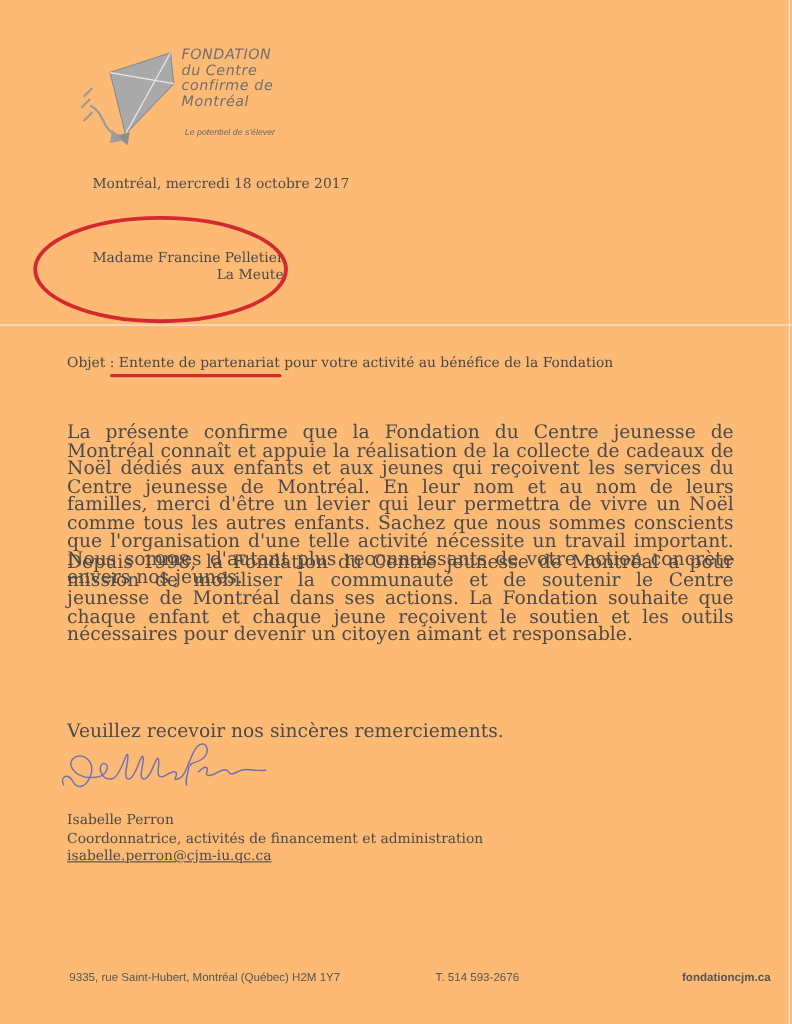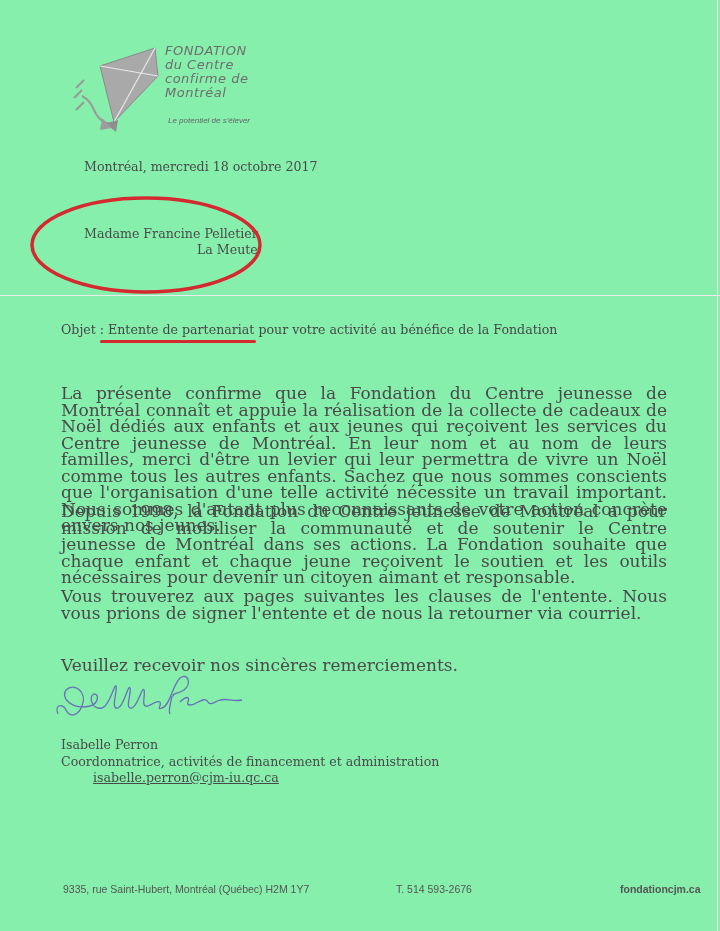--- a/index.html
+++ b/index.html
@@ -1,20 +1,20 @@
 <!DOCTYPE html>
 <html><head>
   <meta charset="utf-8">
   <style>
     html, body { margin: 0; padding: 0; }
     body {
       width: 720px; height: 931px; background: #ffffff; position: relative; overflow: hidden;
       font-family: "DejaVu Serif", "Liberation Serif", serif; color: #4a4a4a;
     }
-    .page { position: absolute; inset: 0; background: #86efac; }
+    .page { position: absolute; inset: 0; background: #fdba74; }
     .edge-right { position: absolute; top: 0; right: 2px; width: 1px; height: 931px; background: #e6e6e6; }
     .fold { position: absolute; left: 0; right: 0; top: 295px; height: 1px; background: #ececec; }
 
     .logo { position: absolute; left: 62px; top: 40px; width: 200px; height: 95px; }
     .logo svg { position: absolute; left: 0; top: 0; }
     .logo-text { position: absolute; left: 103px; top: 4px; font-family: "DejaVu Sans", sans-serif; color: #6e6e6e; font-size: 13px; line-height: 14px; letter-spacing: 0.5px; font-style: italic; }
     .logo-text div { white-space: nowrap; }
     .tagline { position: absolute; left: 106px; top: 76px; font-family: "Liberation Sans", sans-serif; font-size: 8px; font-style: italic; color: #666; }
 
     .text { position: absolute; font-size: 12.6px; line-height: 16px; white-space: nowrap; margin-left: 23px; }
@@ -27,21 +27,21 @@
     .underline { position: absolute; left: 100px; top: 340px; width: 156px; height: 3px; background: #d42a2f; border-radius: 2px; }
 
     .para { position: absolute; left: 61px; width: 606px; font-size: 17px; line-height: 16.5px; text-align: justify; }
     .p1 { top: 385px; }
     .p2 { top: 503px; }
     .p3 { top: 588px; }
     .p4 { top: 637px; margin-top: 20px; }
 
     .sig { position: absolute; left: 52px; top: 666px; width: 260px; height: 60px; }
     .signer { position: absolute; left: 61px; top: 737px; font-size: 12.6px; line-height: 16.5px; white-space: nowrap; }
-    .email { text-decoration: underline; color: #4a4a4a; margin-left: 32px; }
+    .email { text-decoration: underline; color: #4a4a4a; }
 
     .footer { position: absolute; top: 883px; font-family: "Liberation Sans", sans-serif; font-size: 10.5px; color: #555; white-space: nowrap; }
     .f-addr { left: 63px; }
     .f-tel { left: 396px; }
     .f-web { left: 620px; font-weight: bold; }
   </style>
 </head>
 <body>
 
 <div class="page">
@@ -77,21 +77,20 @@
     <ellipse cx="118" cy="51" rx="114" ry="47" fill="none" stroke="#d42a2f" stroke-width="3.5"></ellipse>
   </svg>
 
   <div class="subject">
     <span>Objet : </span><span>Entente de partenariat</span><span> pour votre activité au bénéfice de la Fondation</span>
   </div>
   <div class="underline"></div>
 
   <div class="para p1">La présente confirme que la Fondation du Centre jeunesse de Montréal connaît et appuie la réalisation de la collecte de cadeaux de Noël dédiés aux enfants et aux jeunes qui reçoivent les services du Centre jeunesse de Montréal.   En leur nom et au nom de leurs familles, merci d'être un levier qui leur permettra de vivre un Noël comme tous les autres enfants.  Sachez que nous sommes conscients que l'organisation d'une telle activité nécessite un travail important. Nous sommes d'autant plus reconnaissants de votre action concrète envers nos jeunes.</div>
   <div class="para p2">Depuis 1998, la Fondation du Centre jeunesse de Montréal a pour mission de mobiliser la communauté et de soutenir le Centre jeunesse de Montréal dans ses actions. La Fondation souhaite que chaque enfant et chaque jeune reçoivent le soutien et les outils nécessaires pour devenir un citoyen aimant et responsable.</div>
-  <div class="para p3">Vous trouverez aux pages suivantes les clauses de l'entente. Nous vous prions de signer l'entente et de nous la retourner via courriel.</div>
   <div class="para p4">Veuillez recevoir nos sincères remerciements.</div>
 
   <svg class="sig" viewBox="0 0 260 60">
     <path d="M6,48 C2,40 10,36 14,44 C18,52 26,50 30,40 C36,26 22,16 14,24 C8,32 20,44 38,40 C46,38 48,28 42,28 C36,30 40,44 50,42 C58,40 62,18 64,20 C66,24 58,44 66,42 C72,40 76,18 78,22 C80,26 72,44 80,42 C86,40 90,20 92,24 C94,28 88,42 96,40 C102,38 104,34 108,36 C110,40 104,44 110,42 C118,40 120,20 128,12 C136,6 140,18 132,24 C126,28 118,28 122,30 M120,30 C118,40 116,46 118,48 M128,36 C134,30 138,30 136,36 C134,40 140,40 146,36 C150,34 154,32 156,36 C158,40 162,36 168,34 C176,32 180,36 190,34" fill="none" stroke="#6a6fb8" stroke-width="1.3"></path>
   </svg>
 
   <div class="signer">
     <div>Isabelle Perron</div>
     <div>Coordonnatrice, activités de financement et administration</div>
     <div class="email">isabelle.perron@cjm-iu.qc.ca</div>

